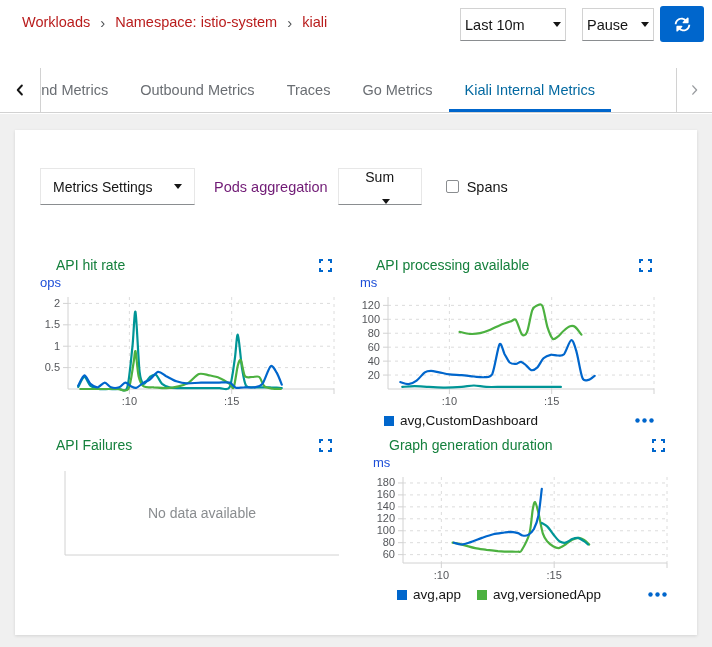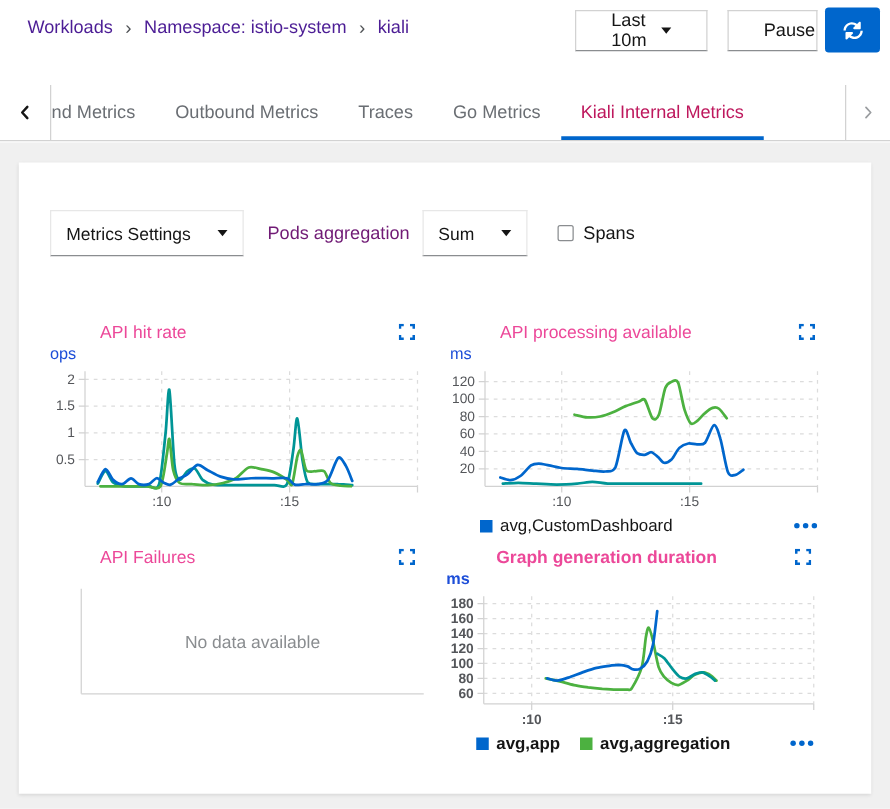--- a/index.html
+++ b/index.html
@@ -2,70 +2,70 @@
 <html><head>
 <meta charset="utf-8">
 <style>
   * { margin:0; padding:0; box-sizing:border-box; }
   html,body { width:712px; height:647px; overflow:hidden; background:#fff;
     font-family:"Liberation Sans","DejaVu Sans",sans-serif; }
 
   
   .topbar { position:absolute; top:0; left:0; width:712px; height:68px; background:#fff; }
   .breadcrumb { position:absolute; left:22px; top:14px; display:flex; align-items:center; gap:10px; font-size:14.5px; }
-  .breadcrumb a { color:#4c1d95; text-decoration:none; cursor:pointer; }
+  .breadcrumb a { color:#b91c1c; text-decoration:none; cursor:pointer; }
   .bc-sep { color:#4f5255; font-size:15px; line-height:1; padding-top:1px; }
   .pf-select { position:absolute; top:8px; height:33px; background:#fff;
     border:1px solid #d2d2d2; border-bottom:1px solid #8a8d90;
     display:flex; align-items:center; justify-content:space-between;
-    padding:0 28px; font-size:14.5px; color:#151515; cursor:pointer; }
+    padding:0 4px; font-size:14.5px; color:#151515; cursor:pointer; }
   .caret { width:0; height:0; border-left:4.5px solid transparent; border-right:4.5px solid transparent;
     border-top:5px solid #151515; margin-left:12px; }
   #duration-select { right:146px; width:106px; }
   #refreshmode-select { right:58px; width:72px; }
   .refresh-btn { position:absolute; right:8px; top:6px; width:44px; height:36px;
     background:#0066cc; border:none; border-radius:3px; cursor:pointer;
     display:flex; align-items:center; justify-content:center; }
 
   
   .tabbar { position:absolute; top:68px; left:0; width:712px; height:45px; background:#fff;
     border-bottom:1px solid #d2d2d2; display:flex; align-items:stretch; }
   .tab-scroll { width:41px; display:flex; align-items:center; justify-content:center; background:#fff; border:none; cursor:pointer; }
   .tab-scroll.left { border-right:1px solid #d2d2d2; }
   .tab-scroll.right { border-left:1px solid #d2d2d2; width:36px; }
   .tabs-clip { flex:1; overflow:hidden; display:flex; }
   .tab { display:flex; align-items:center; padding:0 16px; font-size:14.5px; color:#6a6e73;
     white-space:nowrap; cursor:pointer; }
   .tab.clipped { margin-left:-52px; }
-  .tab.active { color:#be185d; box-shadow:inset 0 -3px 0 0 #0066cc; }
+  .tab.active { color:#0369a1; box-shadow:inset 0 -3px 0 0 #0066cc; }
 
   
   .page-bg { position:absolute; top:114px; left:0; width:712px; height:533px; background:#f0f0f0; }
   .card { position:absolute; left:15px; top:16px; width:682px; height:505px; background:#fff;
     box-shadow:0 1px 3px rgba(0,0,0,.12); }
 
   .controls { position:absolute; left:25px; top:38px; display:flex; align-items:center; }
   .ctl-select { height:37px; background:#fff; border:1px solid #e7e7e7; border-bottom:1px solid #8a8d90;
     display:flex; align-items:center; justify-content:space-between; padding:0 12px;
     font-size:14px; color:#151515; cursor:pointer; }
   #metrics-settings { width:155px; }
-  #aggregation { width:84px; margin-left:10px; }
+  #aggregation { width:84px; margin-left:10px;flex-direction:column; }
   .ctl-label { margin-left:19px; font-size:14.5px; color:#701a75; }
   .spans-wrap { margin-left:24px; display:flex; align-items:center; gap:8px; cursor:pointer; }
   .checkbox { width:13px; height:13px; border:1px solid #8a8d90; border-radius:2px; background:#fff; }
   .spans-label { font-size:14.5px; color:#151515; }
 
   
   .chart { position:absolute; width:300px; }
   #c0 { left:25px; top:125px; }
   #c1 { left:345px; top:125px; }
   #c2 { left:25px; top:305px; }
-  #c3 { left:342px; top:305px;font-weight:bold; }
+  #c3 { left:358px; top:305px; }
   .chart-header { height:20px; display:flex; align-items:center; }
-  .chart-title { margin-left:40px; font-size:14px; color:#ec4899; }
+  .chart-title { margin-left:16px; font-size:14px; color:#15803d; }
   .expand-btn { margin-left:auto; margin-right:6px; background:none; border:none; cursor:pointer;
     display:flex; align-items:center; padding:2px; }
   .chart-unit { height:16px; font-size:13px; color:#1d4ed8; }
   .chart-unit.spacer { height:14px; }
   .chart-svg { display:block; }
   .chart-legend { margin-top:4px; display:flex; align-items:center; gap:16px; padding-left:24px; }
   .legend-item { display:flex; align-items:center; gap:6px; cursor:pointer; }
   .legend-swatch { width:10px; height:10px; display:inline-block; }
   .legend-label { font-size:13.5px; color:#151515; }
   .kebab-btn { margin-left:auto; margin-right:4px; background:none; border:none; cursor:pointer; padding:2px; display:flex; }
@@ -309,21 +309,21 @@
           <path d="M168.8,52.0C169.6,52.5 172.6,53.8 174.4,55.6C176.2,57.4 179.4,62.4 181.2,64.5C183.0,66.7 185.2,69.5 186.8,70.5C188.4,71.5 190.7,72.0 192.5,71.7C194.2,71.4 197.5,68.8 199.2,68.1C201.0,67.4 203.3,66.7 204.9,66.9C206.5,67.2 209.1,69.0 210.5,69.9C212.0,70.8 214.4,73.0 215.0,73.5" fill="none" stroke="#009596" stroke-width="2.2" stroke-linecap="round" stroke-linejoin="round"></path>
           <path d="M80.8,71.7C81.9,72.0 86.2,73.6 88.7,73.5C91.1,73.4 94.8,72.0 97.7,71.1C100.6,70.2 105.8,68.0 109.0,66.9C112.2,65.8 117.0,64.1 120.3,63.3C123.5,62.6 129.0,61.9 131.5,61.5C134.1,61.2 136.4,60.9 138.3,60.9C140.2,61.0 143.5,61.6 145.1,62.1C146.7,62.7 148.1,64.3 149.6,64.5C151.0,64.8 153.6,64.9 155.2,63.9C156.8,63.0 159.4,60.7 160.9,58.0C162.3,55.2 164.3,50.5 165.4,44.8C166.5,39.1 168.3,21.8 168.8,17.9" fill="none" stroke="#0066cc" stroke-width="2.2" stroke-linecap="round" stroke-linejoin="round"></path>
         </svg>
       <div class="chart-legend">
           <span class="legend-item">
             <span class="legend-swatch" style="background: rgb(0, 102, 204);"></span>
             <span class="legend-label">avg,app</span>
           </span>
           <span class="legend-item">
             <span class="legend-swatch" style="background: rgb(76, 177, 64);"></span>
-            <span class="legend-label">avg,aggregation</span>
+            <span class="legend-label">avg,versionedApp</span>
           </span>
           <button class="kebab-btn">
             <svg width="19" height="5" viewBox="0 0 19 5">
               <circle cx="2.5" cy="2.5" r="2.2" fill="#0066cc"></circle>
               <circle cx="9.5" cy="2.5" r="2.2" fill="#0066cc"></circle>
               <circle cx="16.5" cy="2.5" r="2.2" fill="#0066cc"></circle>
             </svg>
           </button>
         </div>
     </div>

